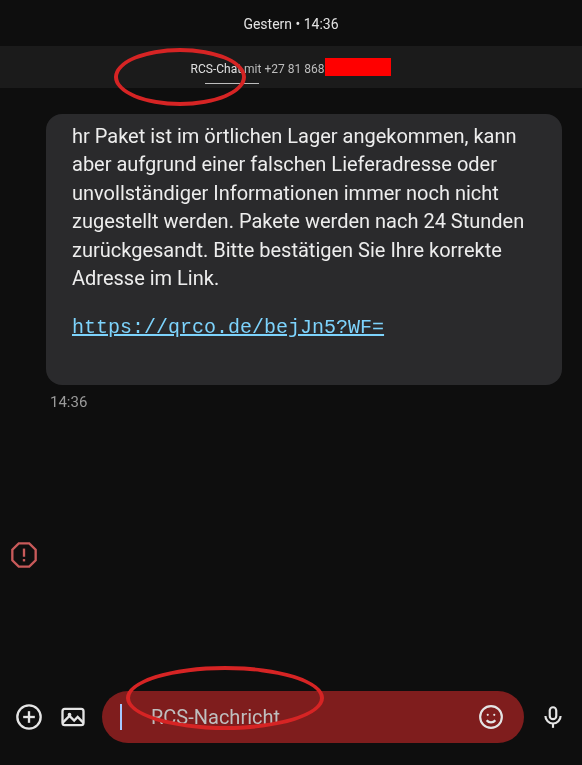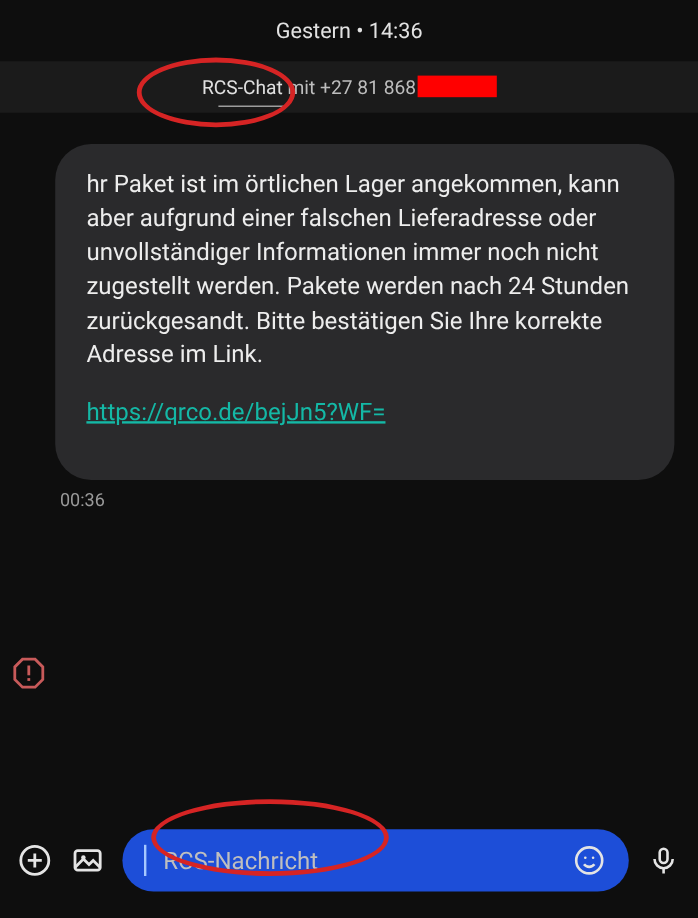--- a/index.html
+++ b/index.html
@@ -9,28 +9,28 @@
     height: 765px;
     background: #0e0e0e;
     font-family: Roboto, "Segoe UI", Arial, sans-serif;
     color: #e6e6e6;
     overflow: hidden;
     position: relative;
   }
   .top-date {
     text-align: center;
     padding: 16px 0 14px;
-    font-size: 18px;
+    font-size: 14px;
     color: #e2e2e2;
   }
   .chat-info-bar {
     background: #1b1b1b;
     text-align: center;
     padding: 12px 0 12px;
-    font-size: 16px;
+    font-size: 12px;
     color: #bdbdbd;
     position: relative;
   }
   .chat-info-inner {
     display: inline-block;
     position: relative;
   }
   .rcs-label {
     color: #e0e0e0;
   }
@@ -50,31 +50,32 @@
     background: #ff0000;
     vertical-align: -3px;
     margin-left: 1px;
   }
   .message-area {
     padding: 26px 20px 0 46px;
     position: relative;
   }
   .bubble {
     background: #2a2a2c;
-    border-radius: 30px;
-    padding: 19px 26px 22px 26px;
+    border-radius: 16px;
+    padding: 8px 26px 22px 26px;
     color: #ededed;
     font-size: 20px;
     line-height: 1.42;
     max-width: 470px;
   }
   .link {
     text-decoration: underline;
-    color: #14b8a6;
+    color: #7dd3fc;
     word-break: break-all;
+    font-family: Liberation Mono, monospace;
   }
   .spam-badge {
     position: absolute;
     left: 9px;
     top: 452px;
     width: 30px;
     height: 30px;
     display: flex;
     align-items: center;
     justify-content: center;
@@ -98,27 +99,27 @@
     width: 30px;
     height: 30px;
     flex: 0 0 auto;
     display: flex;
     align-items: center;
     justify-content: center;
     color: #e4e4e4;
   }
   .composer-input {
     flex: 1;
-    background: #1d4ed8;
+    background: #7f1d1d;
     border-radius: 30px;
     height: 52px;
     display: flex;
     align-items: center;
     padding: 0 18px;
-    gap: 8px;
+    gap: 23px;
   }
   .composer-input .placeholder {
     color: #bfbfbf;
     font-size: 20px;
     flex: 1;
   }
   .cursor-bar {
     width: 2px;
     height: 26px;
     background: #a6c8ff;
@@ -168,21 +169,21 @@
   </div>
 
   <div class="spam-badge">
     <svg width="28" height="28" viewBox="0 0 24 24">
       <polygon points="7.5,2 16.5,2 22,7.5 22,16.5 16.5,22 7.5,22 2,16.5 2,7.5" fill="none" stroke="#c85a5a" stroke-width="2"></polygon>
       <rect x="11" y="6.5" width="2" height="7" fill="#c85a5a"></rect>
       <rect x="11" y="15.5" width="2" height="2" fill="#c85a5a"></rect>
     </svg>
   </div>
 
-  <div class="timestamp">00:36</div>
+  <div class="timestamp">14:36</div>
 </div>
 
 <div class="composer">
   <div class="composer-icon">
     <svg width="28" height="28" viewBox="0 0 24 24" fill="none" stroke="#e4e4e4" stroke-width="2">
       <circle cx="12" cy="12" r="10"></circle>
       <line x1="12" y1="7" x2="12" y2="17"></line>
       <line x1="7" y1="12" x2="17" y2="12"></line>
     </svg>
   </div>

